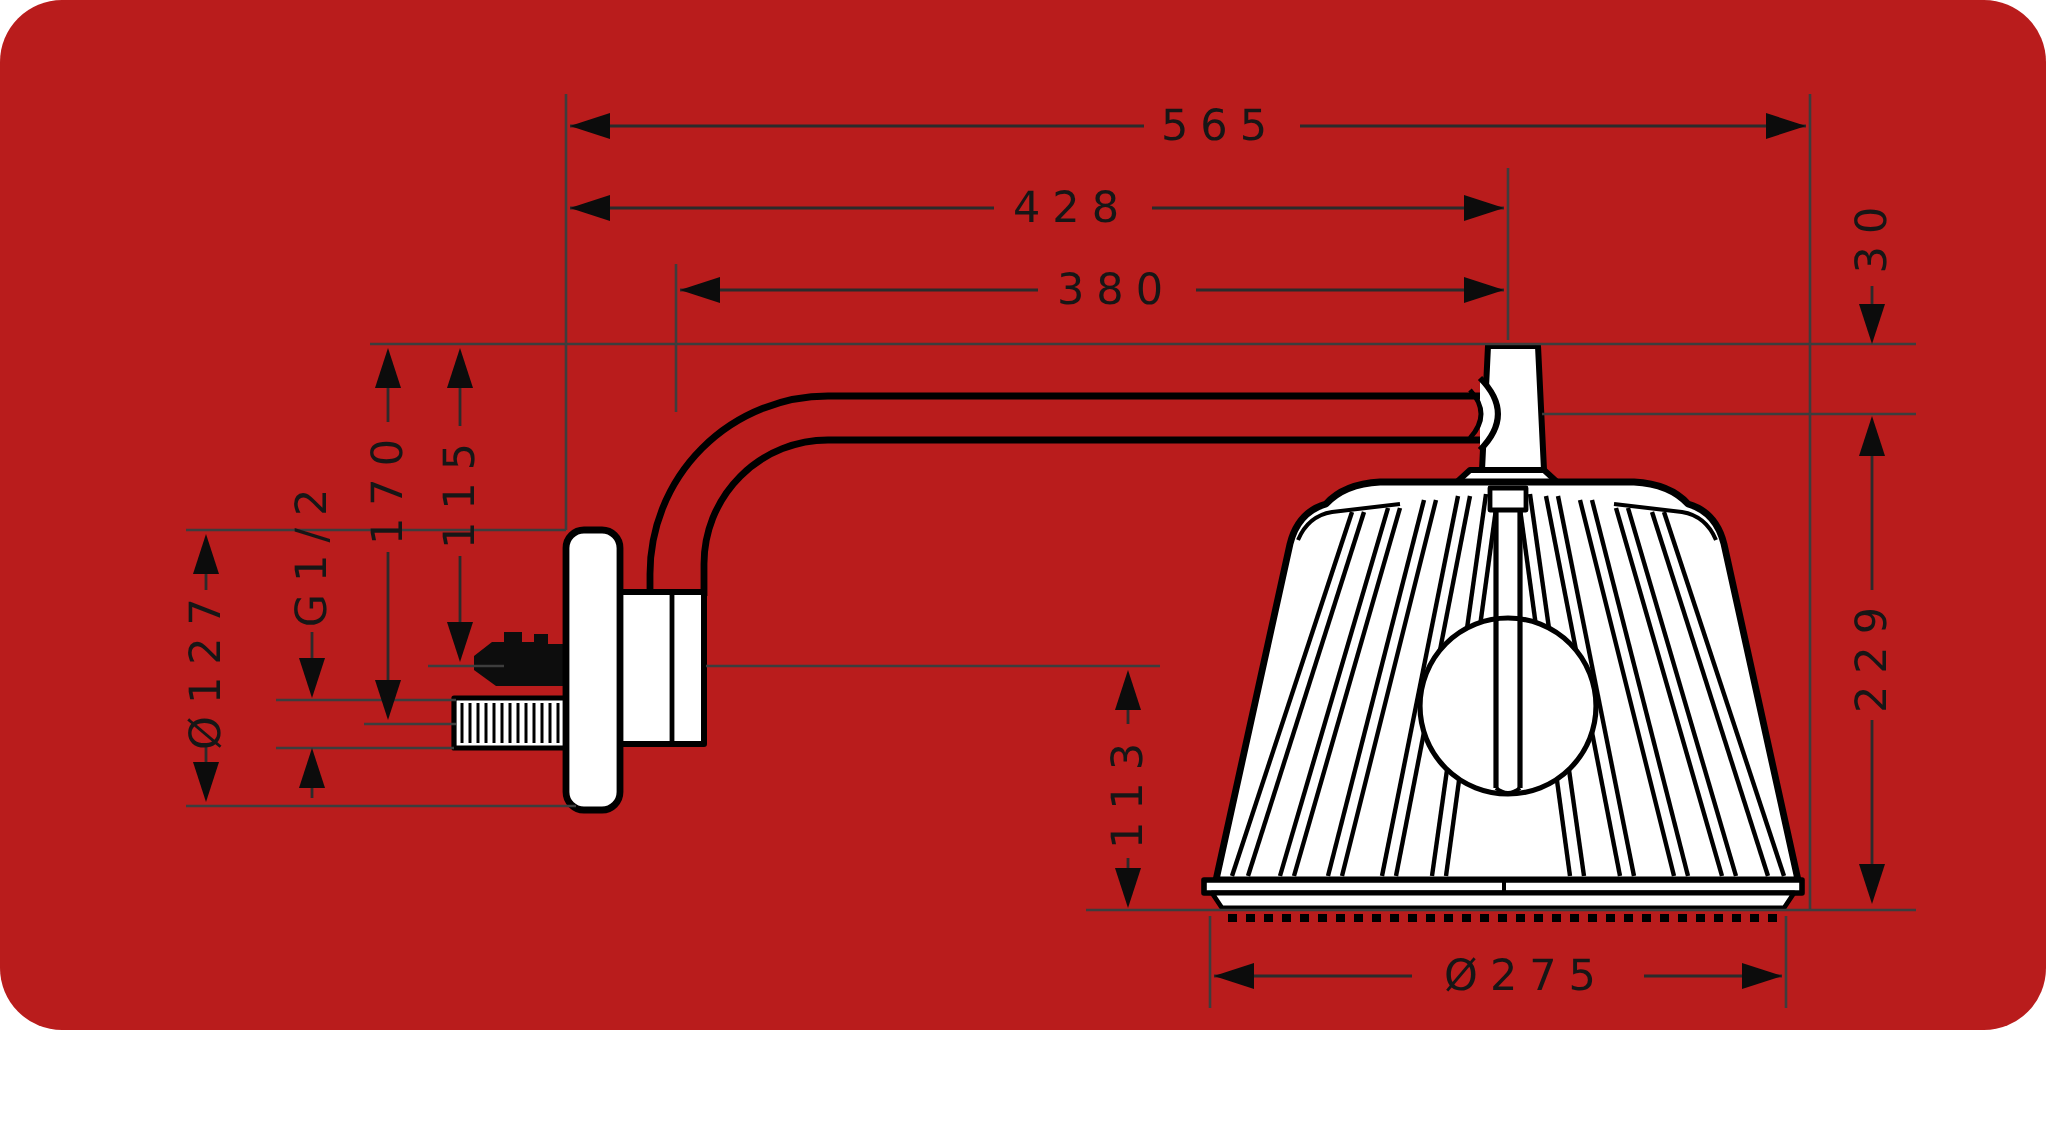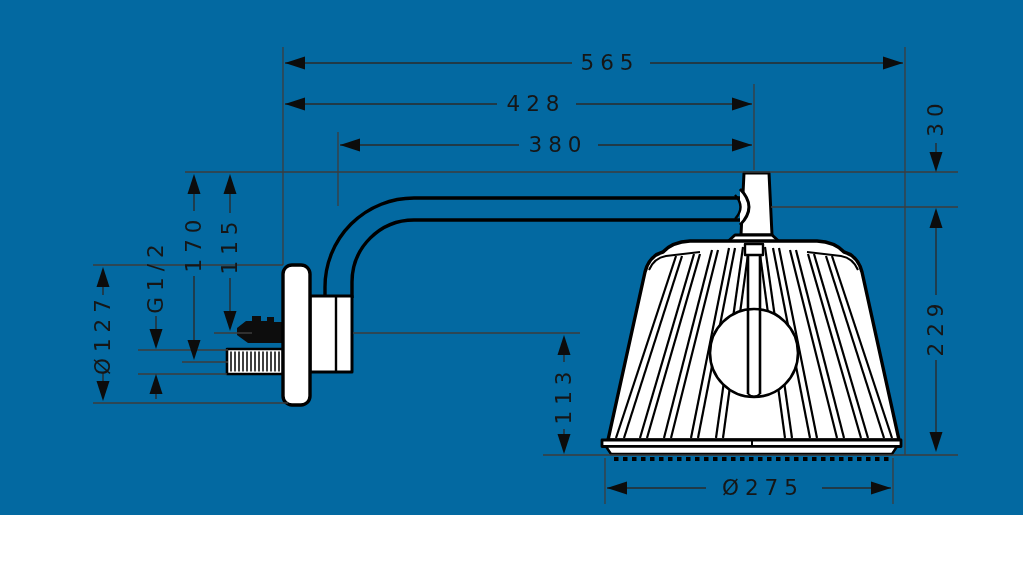--- a/index.html
+++ b/index.html
@@ -1,17 +1,17 @@
 <!DOCTYPE html>
 <html><head>
 <meta charset="utf-8">
 <style>
   html,body{margin:0;padding:0;background:#ffffff;}
-  .stage{position:relative;width:1023px;height:515px;background:#0369a1;overflow:hidden;
-         font-family:"DejaVu Sans",sans-serif;}
+  .stage{position:relative;width:1023px;height:515px;background:#b91c1c;overflow:hidden;
+         font-family:"DejaVu Sans",sans-serif;border-radius:31px;}
   svg{display:block}
   .thin{stroke:#3d3d3d;stroke-width:1.3;fill:none;stroke-linecap:butt}
   .dimseg{stroke:#2b2b2b;stroke-width:1.4;fill:none}
   .arrow{fill:#0c0c0c;stroke:none}
   .obj{stroke:#000000;fill:none;stroke-linejoin:round;stroke-linecap:butt}
   .ofill{fill:#ffffff}
   .w34{stroke-width:3.4}.w30{stroke-width:3.0}.w26{stroke-width:2.6}
   .w24{stroke-width:2.4}.w22{stroke-width:2.2}.w20{stroke-width:2.0}.w15{stroke-width:1.5}
   .t{font-size:21.5px;letter-spacing:6px;fill:#161616}
   .tmid{text-anchor:middle}

